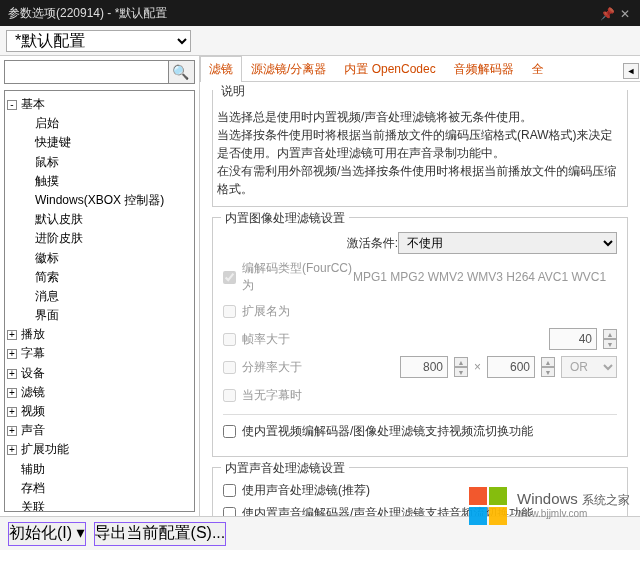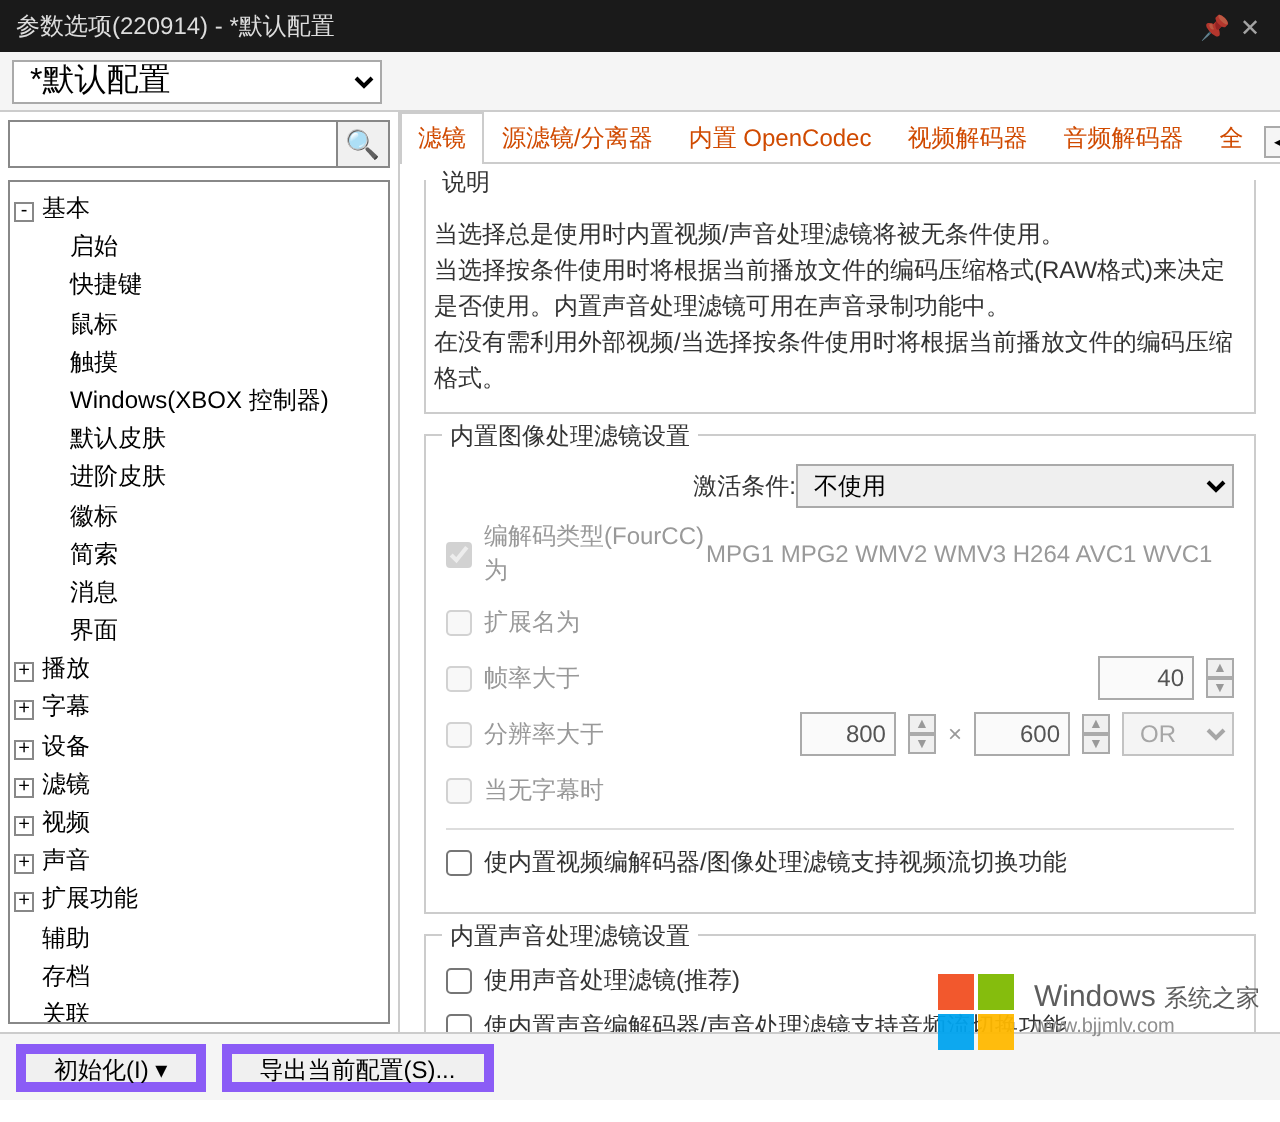--- a/index.html
+++ b/index.html
@@ -36,21 +36,21 @@
 .row .lbl input[type=checkbox] { margin-right: 6px; }
 .row .ctrls { flex: 1; display: flex; align-items: center; gap: 6px; border-radius: 11px; }
 .row input[type=text], .row select { border: 1px solid #aaa; height: 22px; padding: 0 4px; font-size: 12px; }
 .num { width: 48px; text-align: right; }
 .spin { display: flex; flex-direction: column; }
 .spin div { width: 14px; height: 10px; border: 1px solid #aaa; background: #f0f0f0; font-size: 7px; display: flex; align-items: center; justify-content: center; cursor: pointer; }
 .chk-row { display: flex; align-items: center; margin: 6px 0; }
 .chk-row input { margin-right: 6px; }
 .disabled { color: #999; }
 .bottom { background: #f5f5f5; height: 34px; border-top: 1px solid #ccc; display: flex; align-items: center; padding: 0 8px; gap: 8px; }
-.bottom button { height: 24px; padding: 0 14px; border: 5px solid #8b5cf6; background: #f0f0f0; font-size: 12px; cursor: pointer; }
+.bottom button { height: 24px; padding: 0 0; border: 1px solid #8b5cf6; background: #f0f0f0; font-size: 16px; cursor: pointer; }
 .watermark { position: absolute; right: 10px; bottom: 36px; display: flex; align-items: center; gap: 6px; opacity: 0.95; pointer-events: none; }
 .wm-icon { width: 44px; height: 40px; position: relative; }
 .wm-icon .sq { position: absolute; width: 18px; height: 18px; }
 .wm-text { font-size: 15px; color: #555; line-height: 1.1; }
 .wm-text .sub { font-size: 10px; color: #888; }
 hr.sep { border: none; border-top: 1px solid #ddd; margin: 8px 0; }
 </style>
 </head>
 <body>
 
@@ -99,21 +99,20 @@
       <div class="tree-item"><span class="sp"></span><span>关联</span></div>
 
     </div>
   </div>
 
   <div class="right">
     <div class="tabs">
       <div class="tab active">滤镜</div>
       <div class="tab inactive">源滤镜/分离器</div>
       <div class="tab inactive">内置 OpenCodec</div>
-      <div class="tab inactive">视频解码器</div>
       <div class="tab inactive">音频解码器</div>
       <div class="tab inactive">全</div>
       <div class="tab-nav">
         <div class="nb">◄</div>
 
       </div>
     </div>
 
     <div class="content">
       <div class="desc-box">

